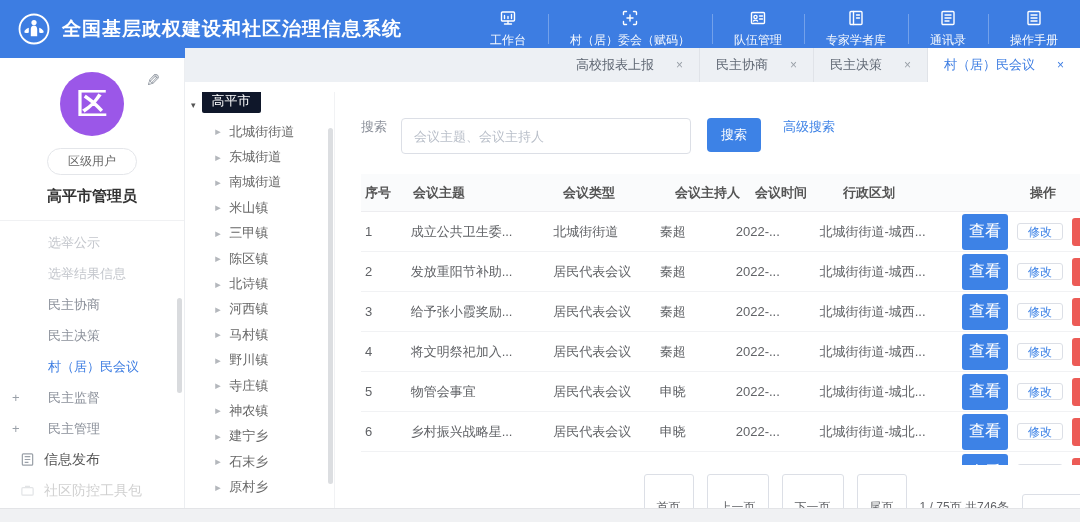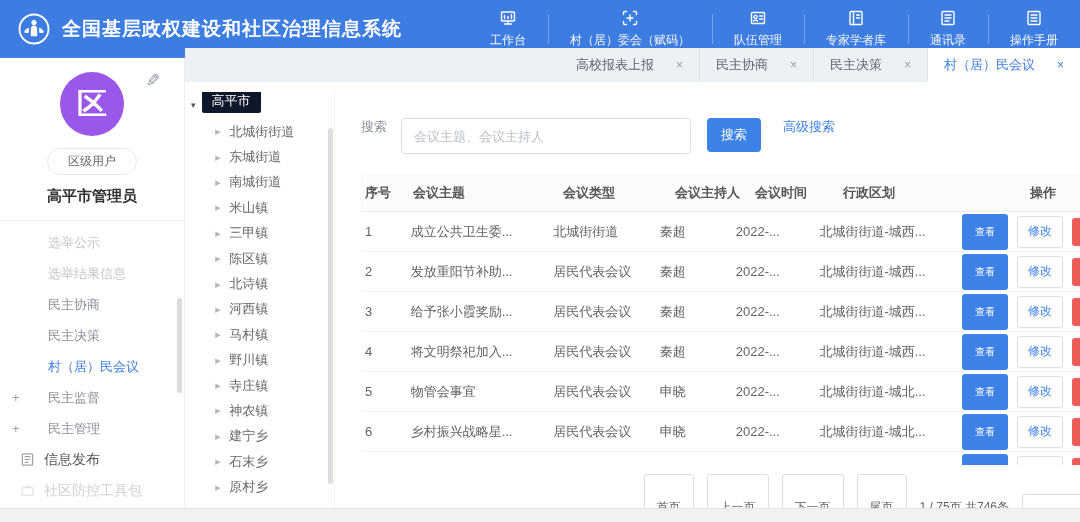--- a/index.html
+++ b/index.html
@@ -72,22 +72,22 @@
   .trow { display:flex; align-items:center; height:40px; border-bottom:1px solid #f1f2f4; font-size:13px; color:#606266; }
   .trow.thead { height:38px; background:#fafbfc; color:#555; font-weight:bold; border-bottom:1px solid #ededf0; }
   .c-idx { width:52px; padding-left:4px; }
   .c-topic { width:150px; }
   .c-type { width:112px; }
   .c-host { width:80px; }
   .c-time { width:88px; }
   .c-region { width:150px; white-space:nowrap; overflow:hidden; }
   .c-act { flex:1; display:flex; justify-content:flex-end; align-items:center; gap:9px; padding-right:0; }
   .thead .c-act { padding-right:24px; }
-  .btn-view { width:46px; height:36px; background:#3d82e6; color:#fff; border:none; border-radius:3px; font-size:10px; cursor:pointer; font-family:inherit; }
-  .btn-edit { width:46px; height:32px; background:#fff; color:#3d82e6; border:1px solid #dcdfe6; border-radius:3px; font-size:12px; cursor:pointer; font-family:inherit; }
+  .btn-view { width:46px; height:36px; background:#3d82e6; color:#fff; border:none; border-radius:3px; font-size:16px; cursor:pointer; font-family:inherit; }
+  .btn-edit { width:46px; height:17px; background:#fff; color:#3d82e6; border:1px solid #dcdfe6; border-radius:3px; font-size:12px; cursor:pointer; font-family:inherit; }
   .btn-del { width:14px; height:28px; background:#ec5b56; border:none; border-radius:3px 0 0 3px; margin-right:-6px; cursor:pointer; }
   .partial-row { height:13px; overflow:hidden; }
   .partial-row .trow { border-bottom:none; }
 
   
   .pager { display:flex; align-items:center; justify-content:flex-end; gap:13px; margin:9px 4px 0 0; }
   .pg-btn { background:#fff; border:1px solid #dcdfe6; border-radius:3px; color:#606266; font-size:12px; padding:24px 12px; cursor:pointer; font-family:inherit; white-space:nowrap; }
   .pg-info { font-size:12px; color:#606266; white-space:nowrap; }
   .pg-jump { width:62px; height:28px; border:1px solid #dcdfe6; border-radius:3px; margin-right:-8px; font-family:inherit; }
 

